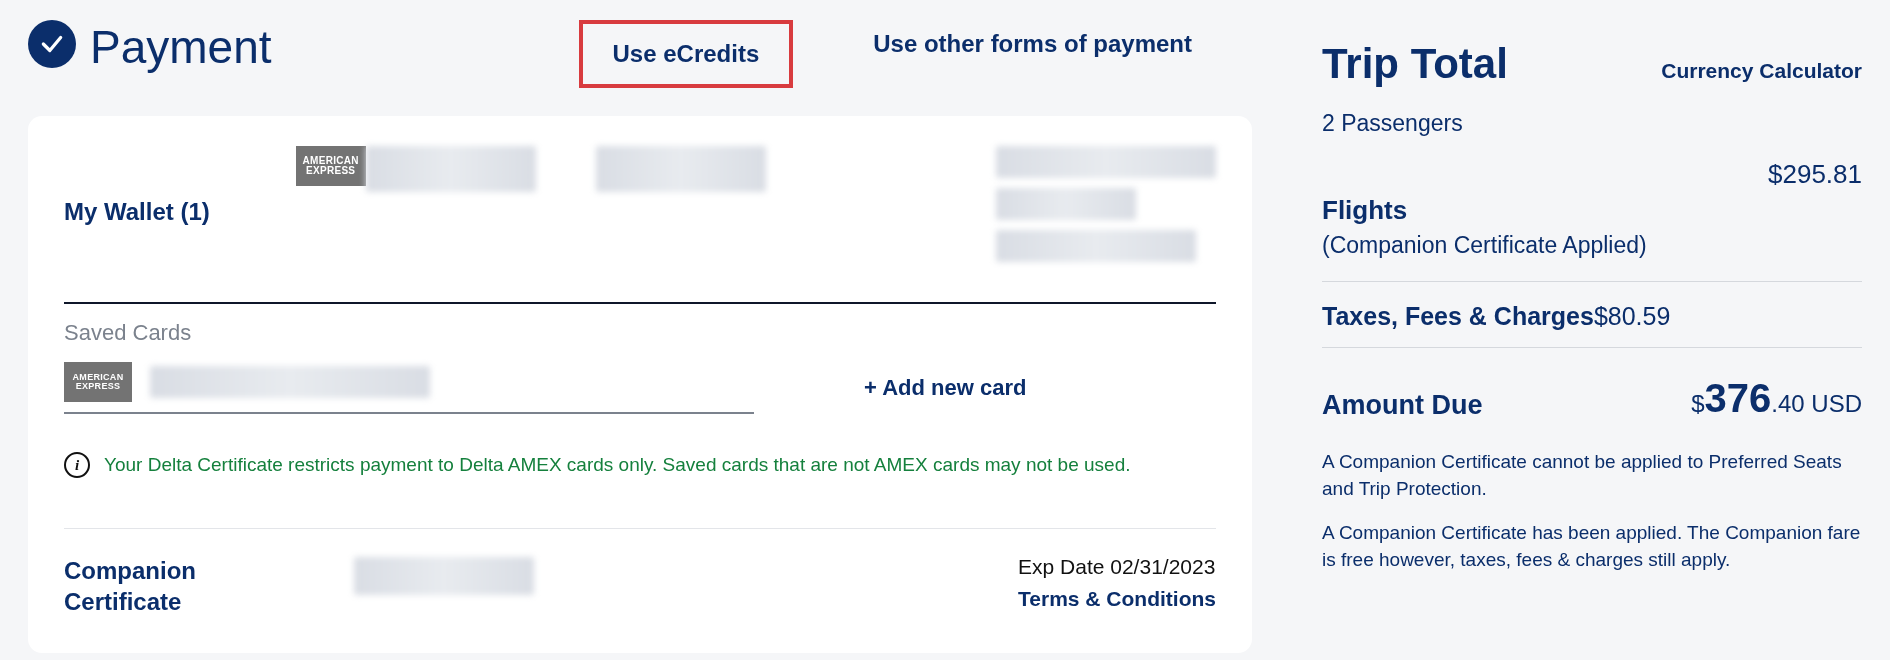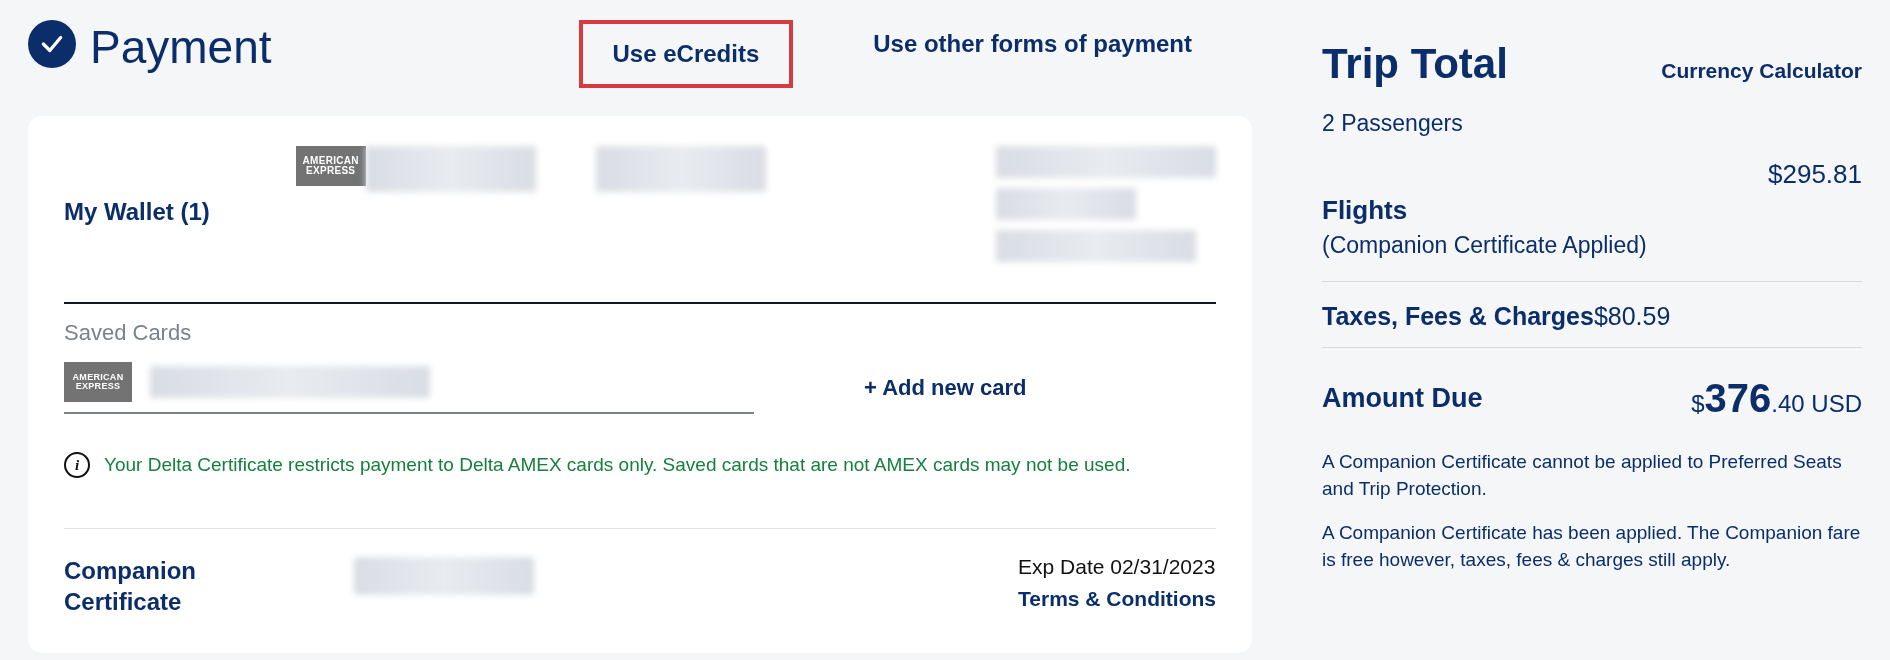--- a/index.html
+++ b/index.html
@@ -230,21 +230,21 @@
   .taxes-row {
     display:flex; 
     font-size: 25px;
     color: #0b2e6b;
     font-weight: 700;
     margin-bottom: 10px;
   }
   .taxes-row .value { font-weight: 500; }
   .amount-row {
     display:flex; justify-content:space-between;
-    align-items: center;
+    align-items: flex-end;
     color: #0b2e6b;
     margin-top: 28px;
     margin-bottom: 28px;
   }
   .amount-label { font-size: 27px; font-weight: 700; }
   .amount-value { font-size: 24px; font-weight: 500; }
   .amount-big { font-size: 40px; font-weight: 700; }
   .side-note {
     font-size: 19px;
     color: #0b2e6b;

